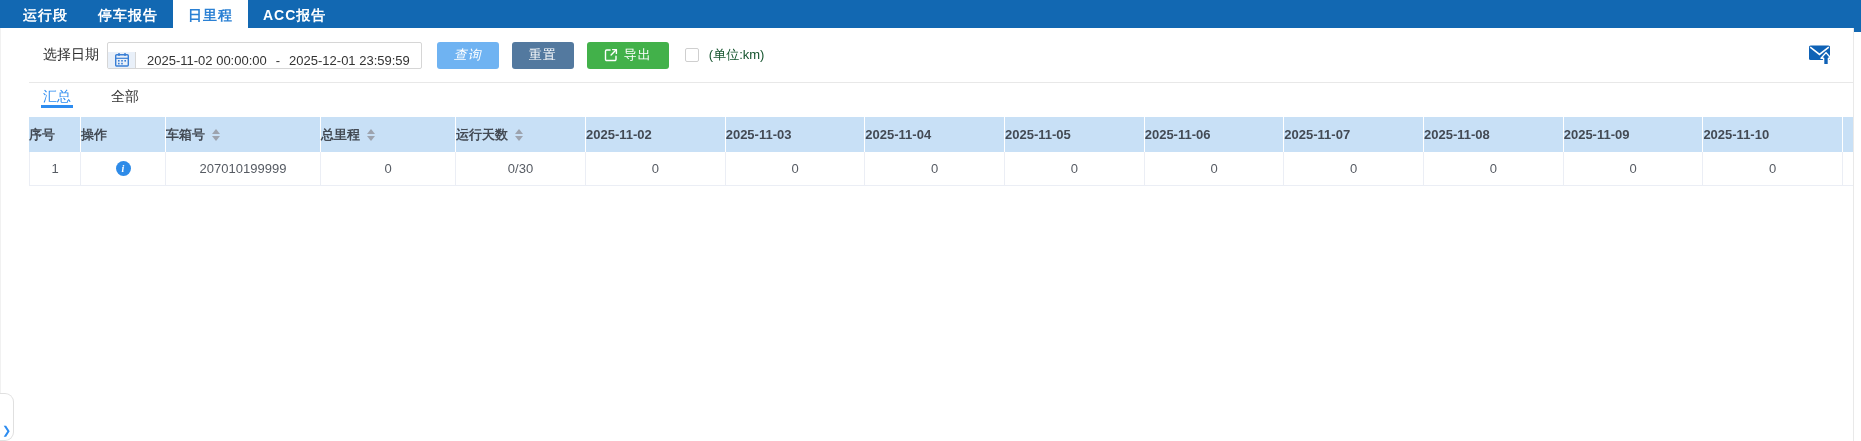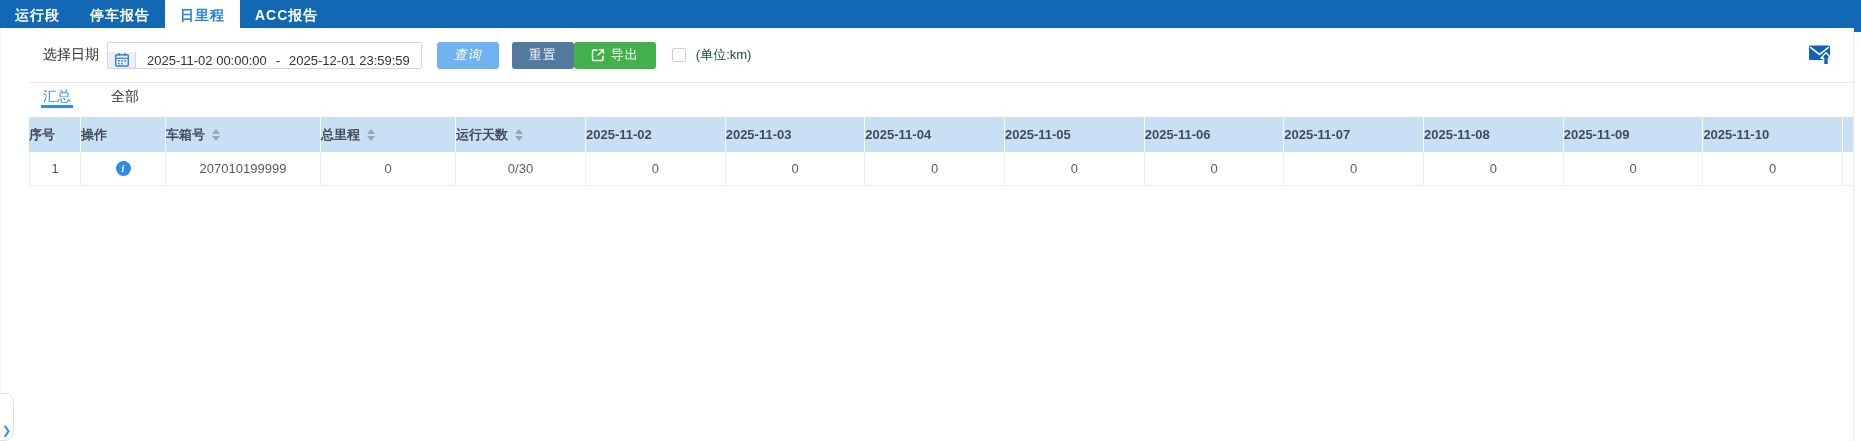--- a/index.html
+++ b/index.html
@@ -5,21 +5,21 @@
   * { box-sizing: border-box; margin: 0; padding: 0; }
   html,body { width:1861px; height:441px; }
   body {
     font-family: "Liberation Sans", "DejaVu Sans", sans-serif;
     background:#fff; position:relative; overflow:hidden;
     color:#333;
   }
   
   .topbar {
     height:32px; background:var(--topbar-bg,#1268b2);
-    display:flex; align-items:stretch; 
+    display:flex; align-items:stretch; padding-left:8px;
   }
   .top-tab {
     color:var(--topbar-text,#fff); font-size:14px; font-weight:700;
     padding:0 15px; display:flex; align-items:center; cursor:pointer;
     letter-spacing:1px;
   }
   .top-tab.active { background:#fff; color:var(--active-tab-text,#2a80d4); }
 
   
   .content {
@@ -48,21 +48,21 @@
     font-size:13px; color:#333; white-space:nowrap;
   }
   .btn {
     height:27px; border:none; border-radius:3px; color:#fff;
     font-size:13px; padding:0 17px; cursor:pointer;
     display:inline-flex; align-items:center; gap:6px;
     font-family:inherit; letter-spacing:1px;
   }
   .btn-query  { background:var(--query-btn-bg,#6fb3f2); margin-left:15px;font-style:italic; }
   .btn-reset  { background:var(--reset-btn-bg,#53799f);  margin-left:13px; }
-  .btn-export { background:var(--export-btn-bg,#42b14a); }
+  .btn-export { background:var(--export-btn-bg,#42b14a); margin-left:13px; }
   .checkbox {
     width:14px; height:14px; border:1px solid #cfcfcf; border-radius:2px;
     background:#fff; margin-left:16px; cursor:pointer; flex:0 0 auto;
   }
   .unit-label { font-size:13px; color:#14532d; margin-left:10px; white-space:nowrap; }
   .toolbar-spacer { flex:1; }
   .mail-btn { margin-right:8px; cursor:pointer; display:flex; align-items:center; }
 
   
   .subtabs {

